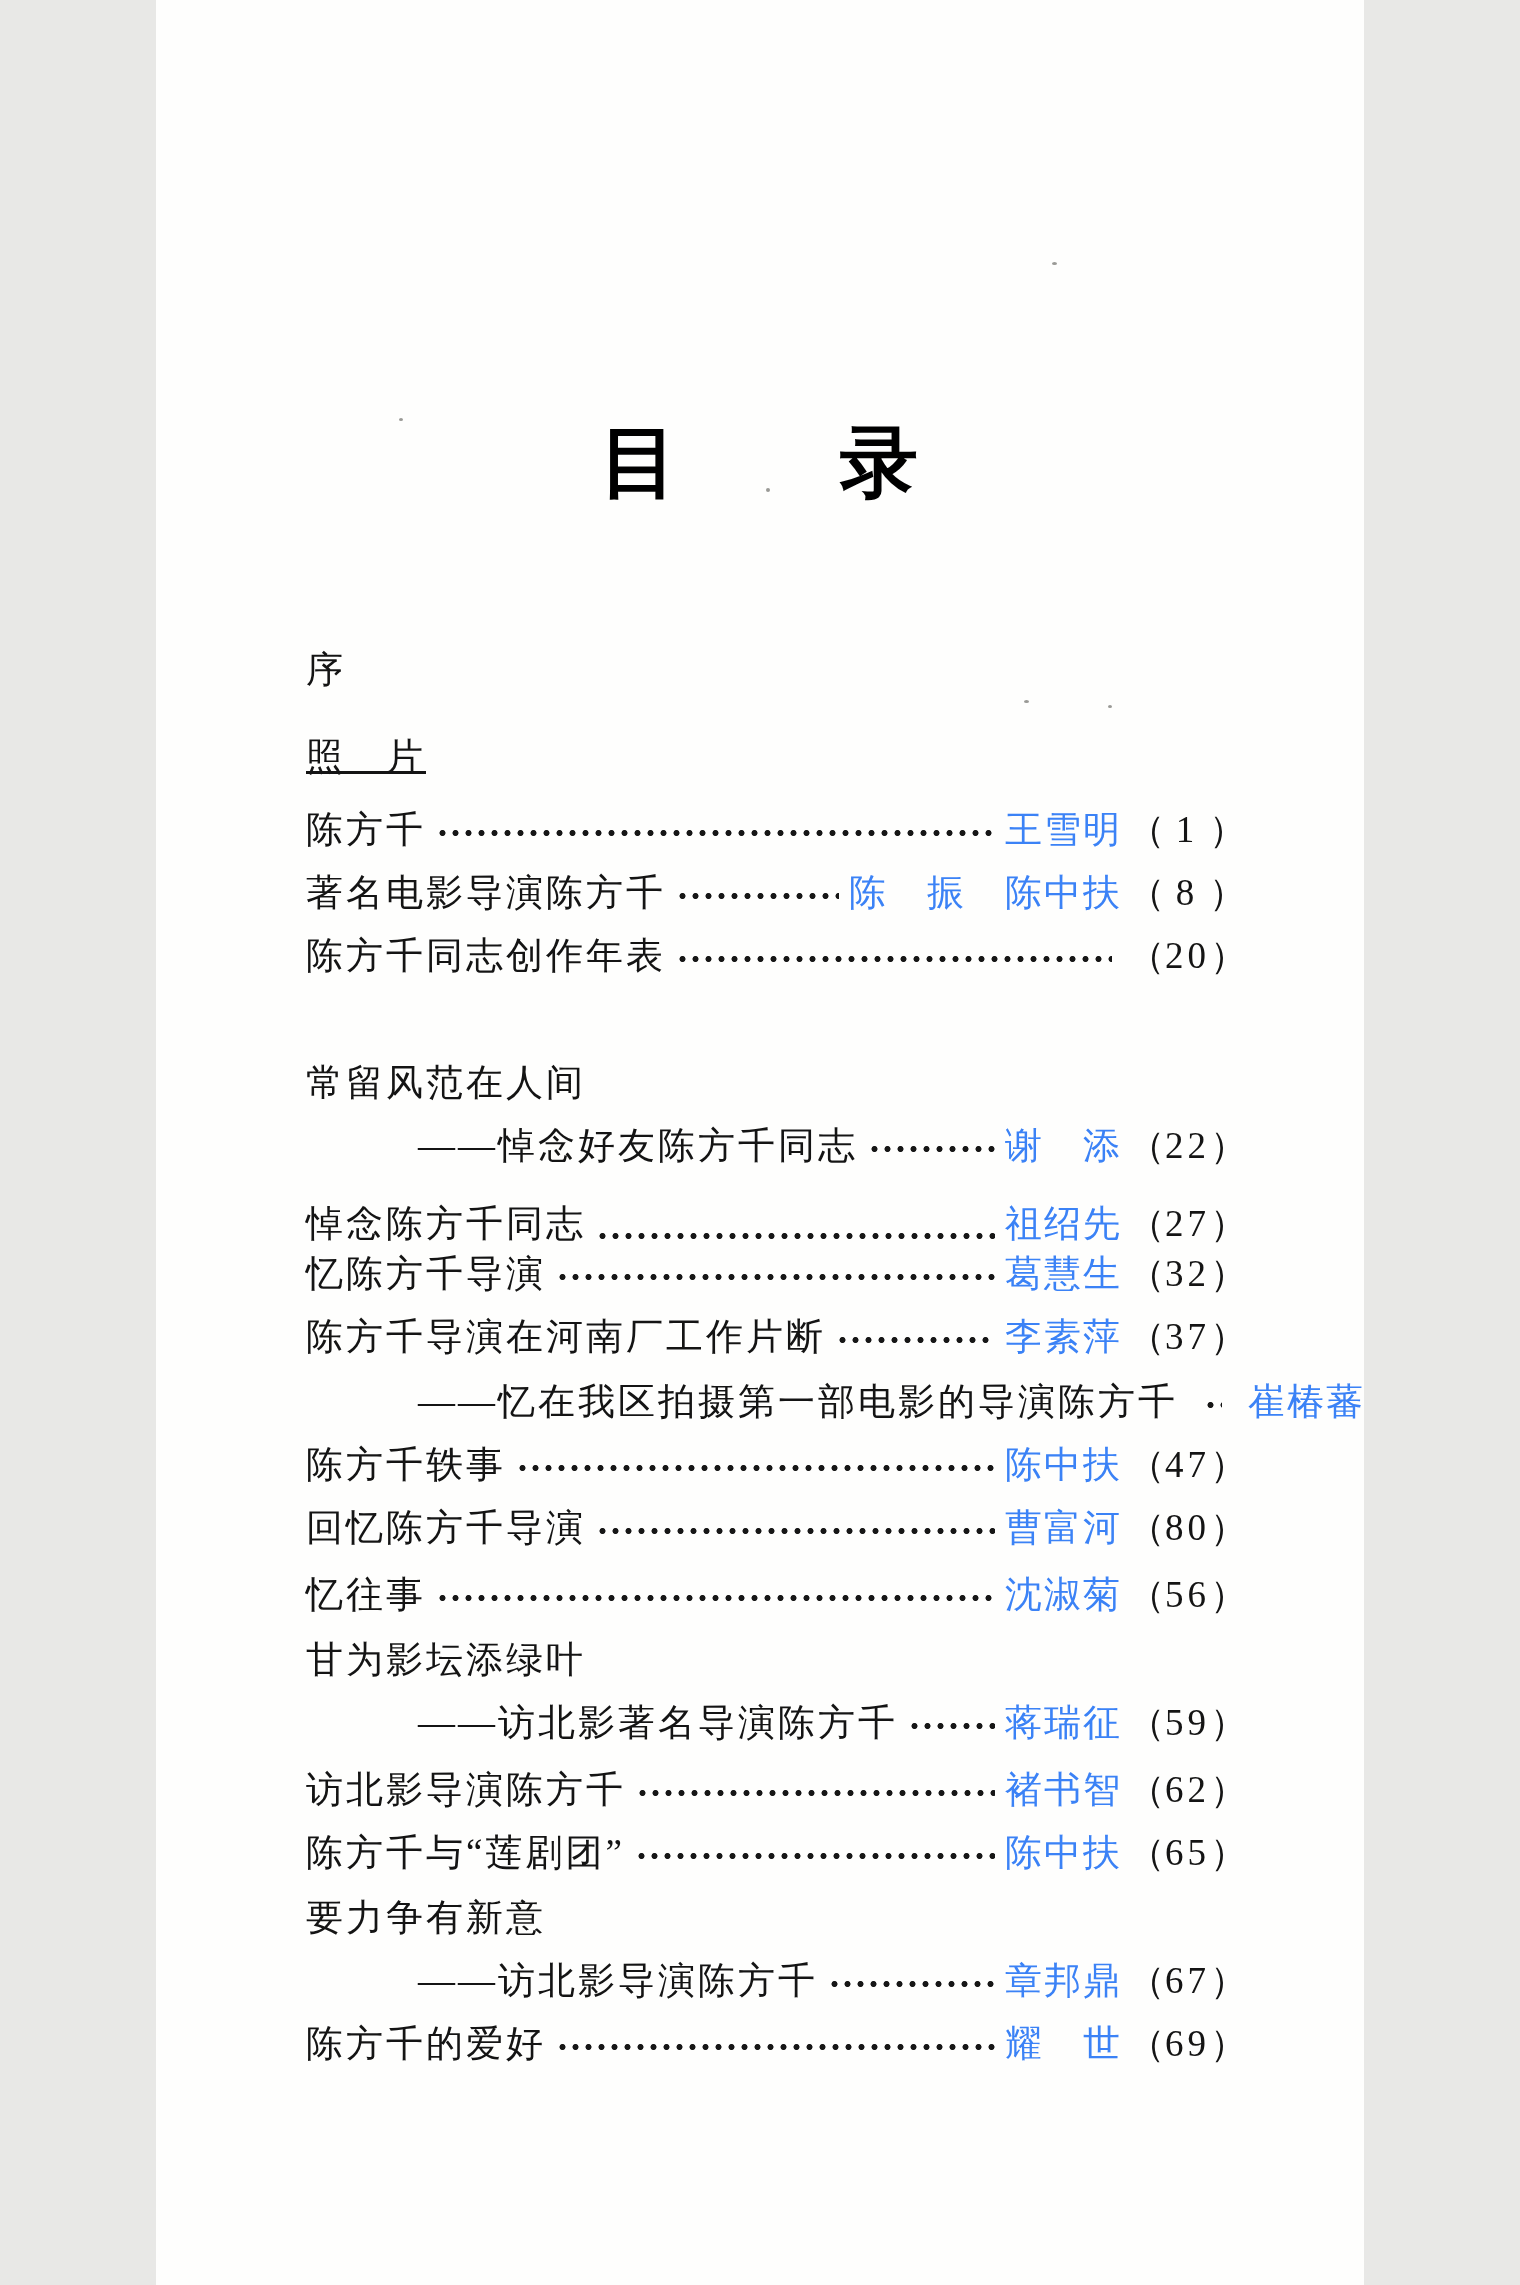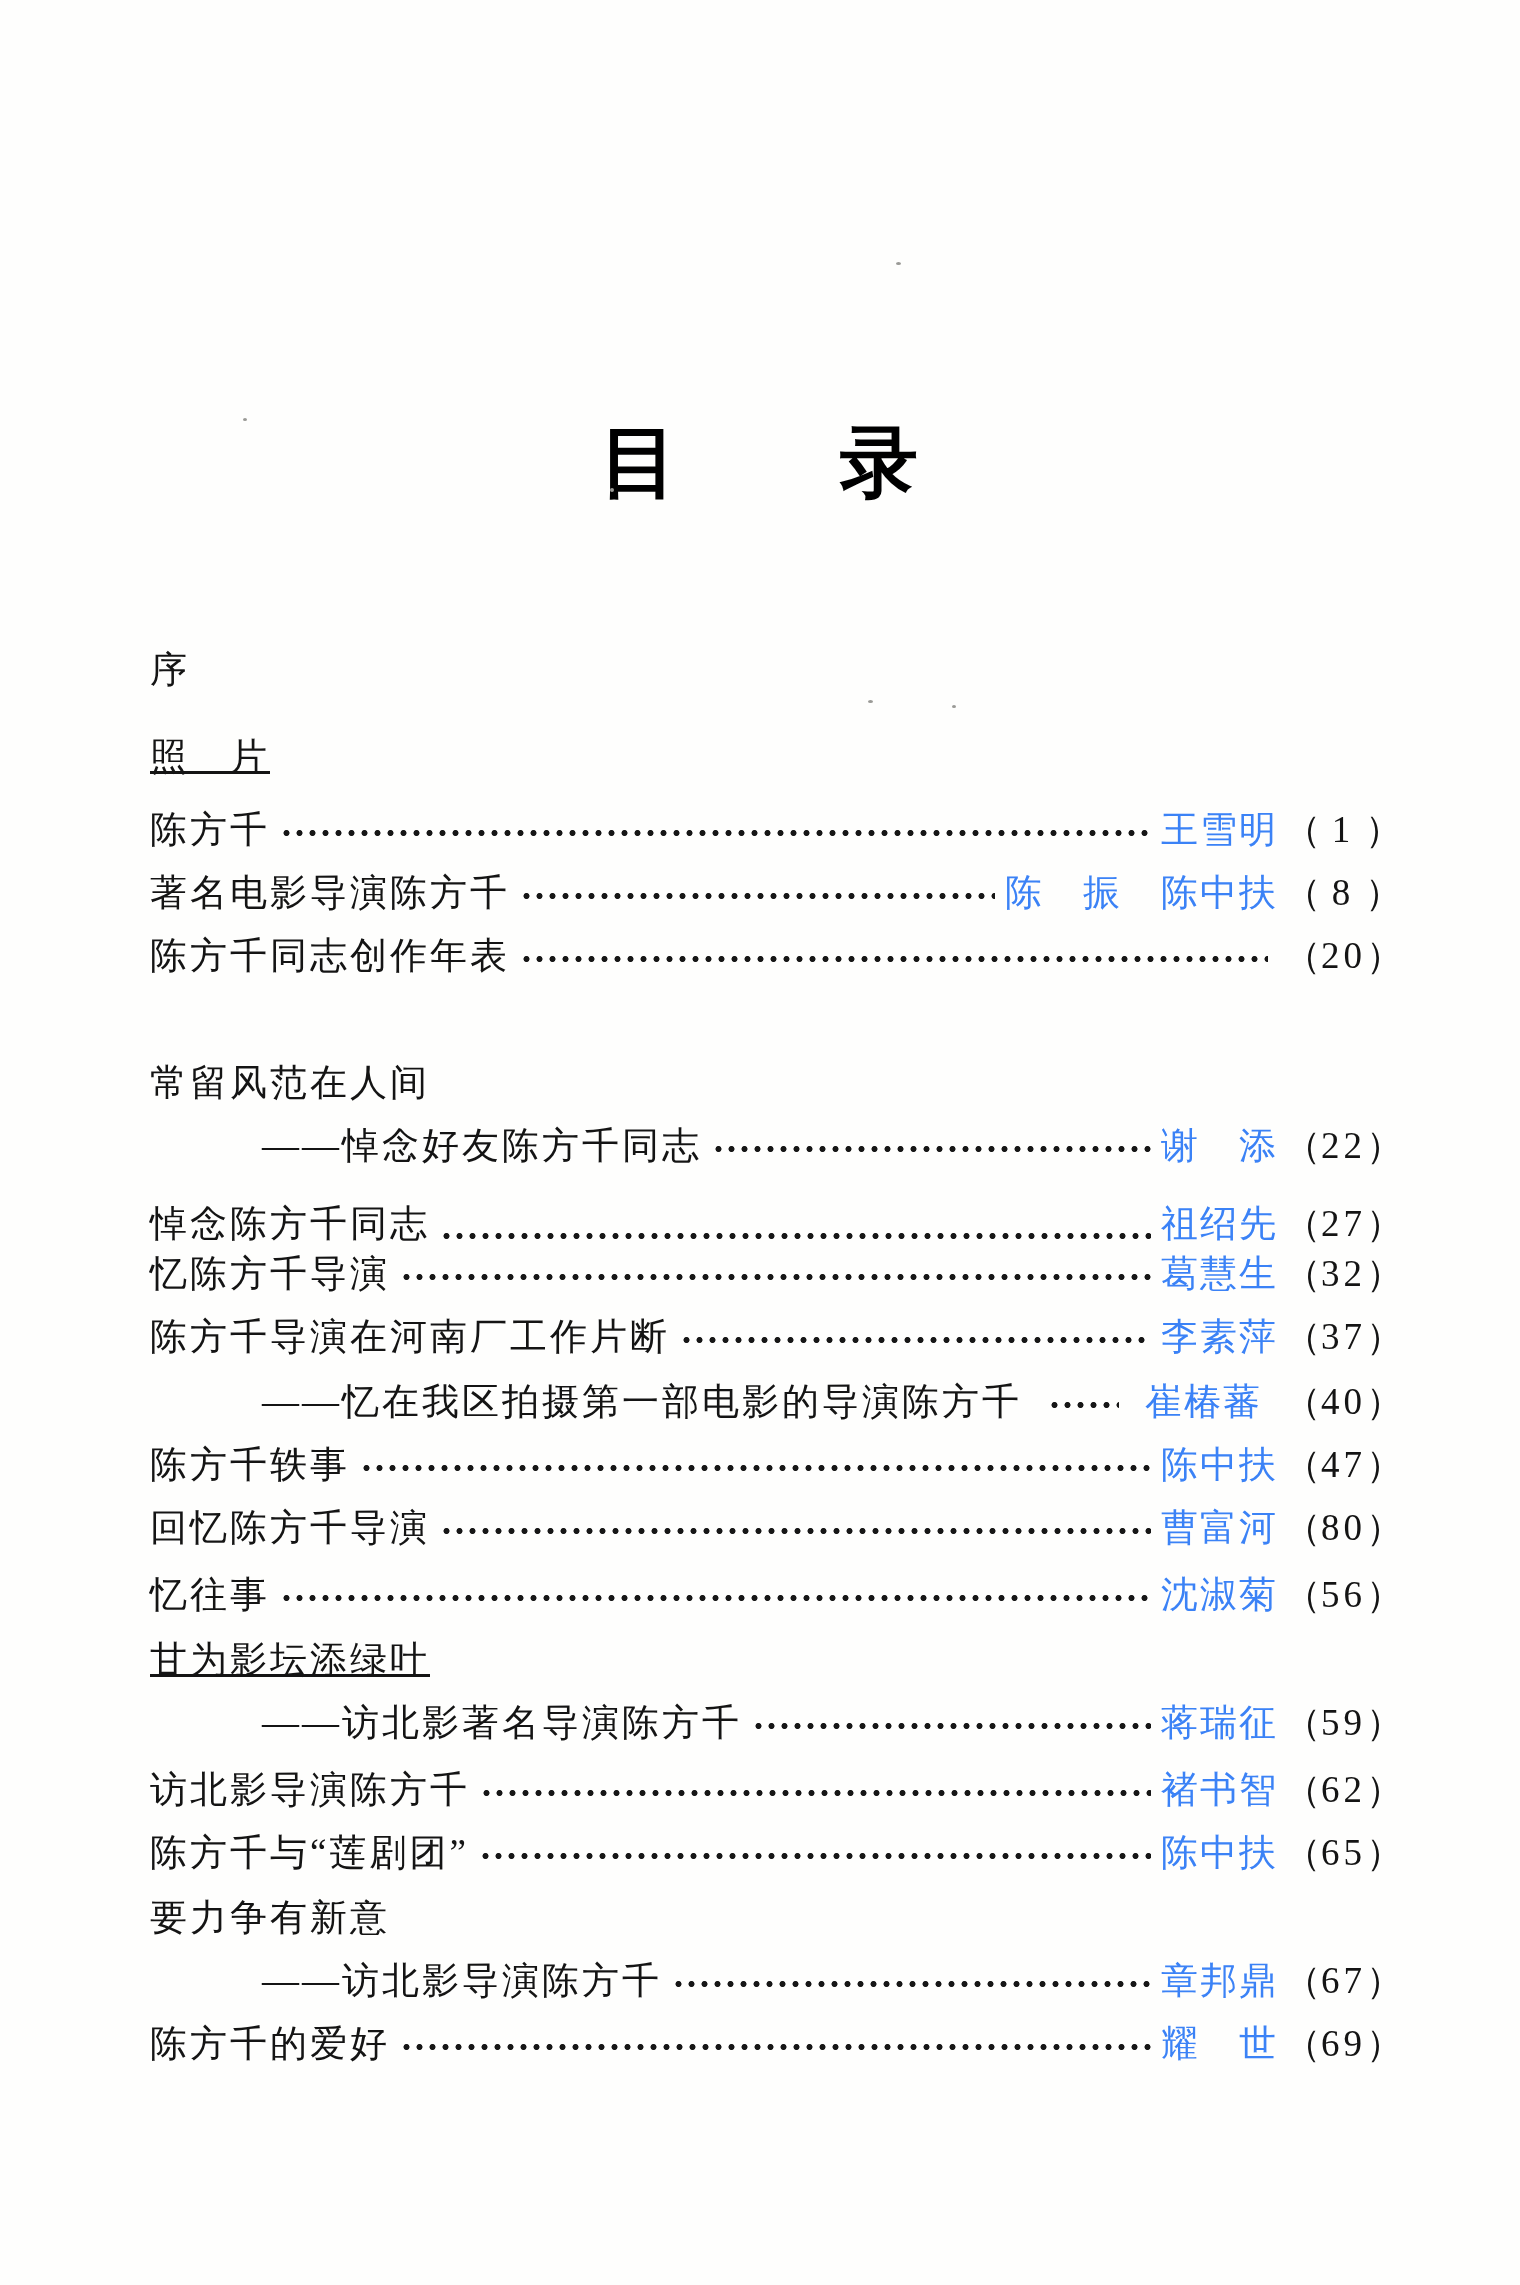--- a/index.html
+++ b/index.html
@@ -2,21 +2,21 @@
 <html><head>
 <meta charset="utf-8">
 <style>
   html, body {
     margin: 0;
     padding: 0;
     background: #e8e8e6;
   }
   .page {
     position: relative;
-    width: 1520px;
+    width: 1208px;
     height: 2285px;
     margin: 0 auto;
     background: #fefefd;
     color: #141414;
     font-family: "Liberation Serif", "DejaVu Serif", serif;
     overflow: hidden;
   }
   .doc-title {
     margin: 0;
     padding-top: 424px;
@@ -202,21 +202,21 @@
       <div class="row entry" style="margin-top: 4px;">
         <span class="title">忆往事</span>
         <span class="leader"></span>
         <span class="author">沈淑菊</span>
         <span class="pagenum">
           <span>（</span>
           <span class="num">56</span>
           <span>）</span>
         </span>
       </div>
-      <div class="row label" style="margin-top: 2px; text-decoration: underline;">
+      <div class="row label" style="margin-top: 2px;">
         <span class="title">甘为影坛添绿叶</span>
       </div>
       <div class="row entry indent">
         <span class="title">——访北影著名导演陈方千</span>
         <span class="leader"></span>
         <span class="author">蒋瑞征</span>
         <span class="pagenum">
           <span>（</span>
           <span class="num">59</span>
           <span>）</span>

